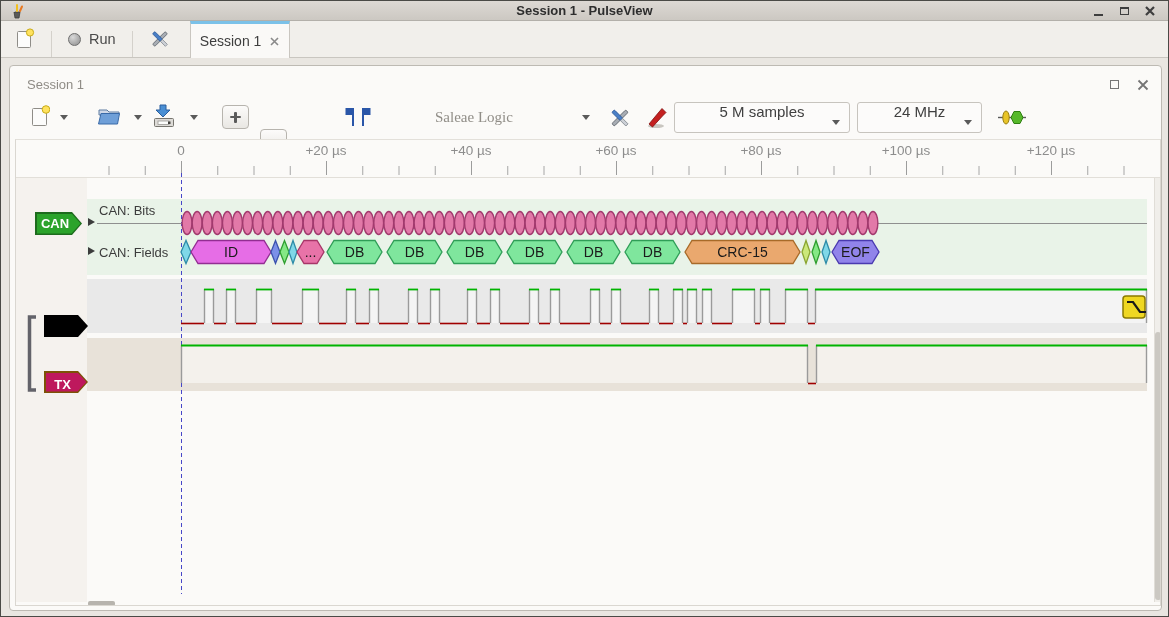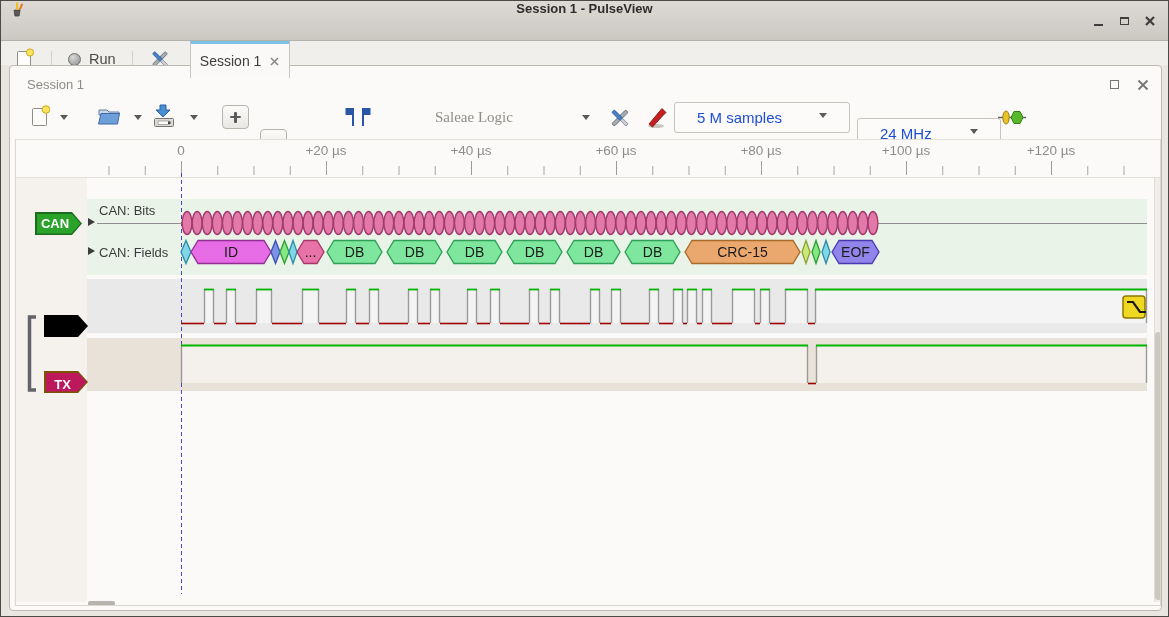--- a/index.html
+++ b/index.html
@@ -4,22 +4,22 @@
 <style>
   * { margin:0; padding:0; box-sizing:border-box; }
   html,body { width:1169px; height:617px; overflow:hidden; background:#888; }
   .window {
     position:relative; width:1169px; height:617px;
     font-family:"Liberation Sans", sans-serif;
     background:#e9e6e1; border:1px solid #4a4a46; overflow:hidden;
   }
   
   .titlebar {
-    height:40px; background:linear-gradient(#ddd9d4,#ccc8c2);
-    border-bottom:1px solid #b3b0aa; display:flex; position:relative;text-decoration:underline;
+    height:20px; background:linear-gradient(#ddd9d4,#ccc8c2);
+    border-bottom:1px solid #b3b0aa; display:flex; align-items:center; position:relative;text-decoration:underline;
   }
   .titlebar .title {
     position:absolute; left:0; right:0; text-align:center;
     font-size:13px; font-weight:bold; color:#2d2d2d;
   }
   .app-icon { margin-left:8px; width:16px; height:16px; z-index:2; }
   .win-controls { margin-left:auto; display:flex; gap:14px; padding-right:12px; z-index:2; align-items:center; }
   .wc { width:12px; height:12px; display:flex; align-items:flex-end; justify-content:center; cursor:default; }
   .wc .bar { width:9px; height:2px; background:#3e3e3e; margin-bottom:1px; }
   .wc .sq { width:9px; height:8px; border:1px solid #3e3e3e; border-top-width:2px; }
@@ -62,21 +62,21 @@
     background:linear-gradient(#fcfbfa,#e9e7e3);
     display:flex; align-items:center; justify-content:center; position:relative;
   }
   .glyph-minus { width:11px; height:2.5px; background:#5a5a5a; border-radius:1px; }
   .glyph-plus { position:relative; width:11px; height:11px; }
   .glyph-plus::before { content:""; position:absolute; left:0; top:4.2px; width:11px; height:2.5px; background:#5a5a5a; border-radius:1px; }
   .glyph-plus::after { content:""; position:absolute; left:4.2px; top:0; width:2.5px; height:11px; background:#5a5a5a; border-radius:1px; }
   .device-label { font-size:15px; color:#908d87; }
   .combo {
     height:31px; border:1px solid #c7c4be; border-radius:3px; background:#fcfbfa;
-    display:flex; align-items:center; padding:0 22px; font-size:15px; color:#1d4ed8;
+    display:flex; align-items:center; padding:0 9px; font-size:15px; color:#404040;flex-direction:column;
   }
   .combo .dd-arrow { margin-left:auto; }
   
   .trace-view {
     position:absolute; left:5px; top:73px; width:1146px; height:467px;
     border:1px solid #dad7d1; border-top-color:#e3e0da; background:#fbfaf8; overflow:hidden;
   }
   .bg { position:absolute; }
   .bg-labelcol { left:0; top:38px; width:71px; height:424px; background:#f5f2ee; }
   .bg-decoder { left:71px; top:59px; width:1060px; height:76px; background:#e9f3e8; }
@@ -229,21 +229,21 @@
 
         <svg class="st" style="left:636px;top:9px;" width="24" height="24" viewBox="0 0 24 24">
           <ellipse cx="10" cy="20" rx="8" ry="2" fill="#c9c6c0"></ellipse>
           <polygon points="3,18 13,6 16,2.5 20,6.5 16.5,10 6.5,21" fill="#c42020" stroke="#801010" stroke-width="0.8"></polygon>
         </svg>
 
         <div class="st combo" style="left:664px;top:5px;width:176px;">
           <span>5 M samples</span>
           <div class="dd-arrow"></div>
         </div>
-        <div class="st combo" style="left:847px;top:21px;width:144px;">
+        <div class="st combo" style="left:847px;top:5px;width:125px;">
           <span>24 MHz</span>
           <div class="dd-arrow"></div>
         </div>
 
         <svg class="st" style="left:987px;top:12px;" width="30" height="17" viewBox="0 0 30 17">
           <line x1="1" y1="8.5" x2="29" y2="8.5" stroke="#5a5a5a" stroke-width="1.4"></line>
           <ellipse cx="9" cy="8.5" rx="3.2" ry="6.5" fill="#e8c428" stroke="#9a7f10"></ellipse>
           <polygon points="14,8.5 17,2.5 23,2.5 26,8.5 23,14.5 17,14.5" fill="#56b82a" stroke="#2f7f12"></polygon>
         </svg>
       </div>

